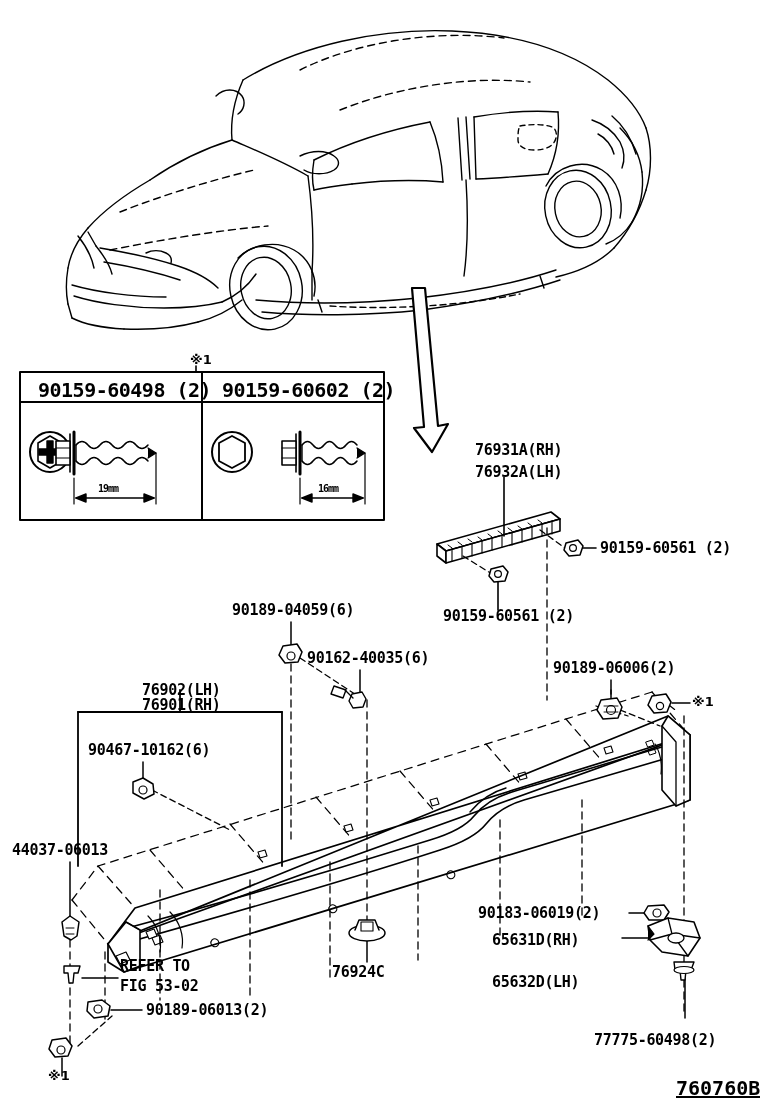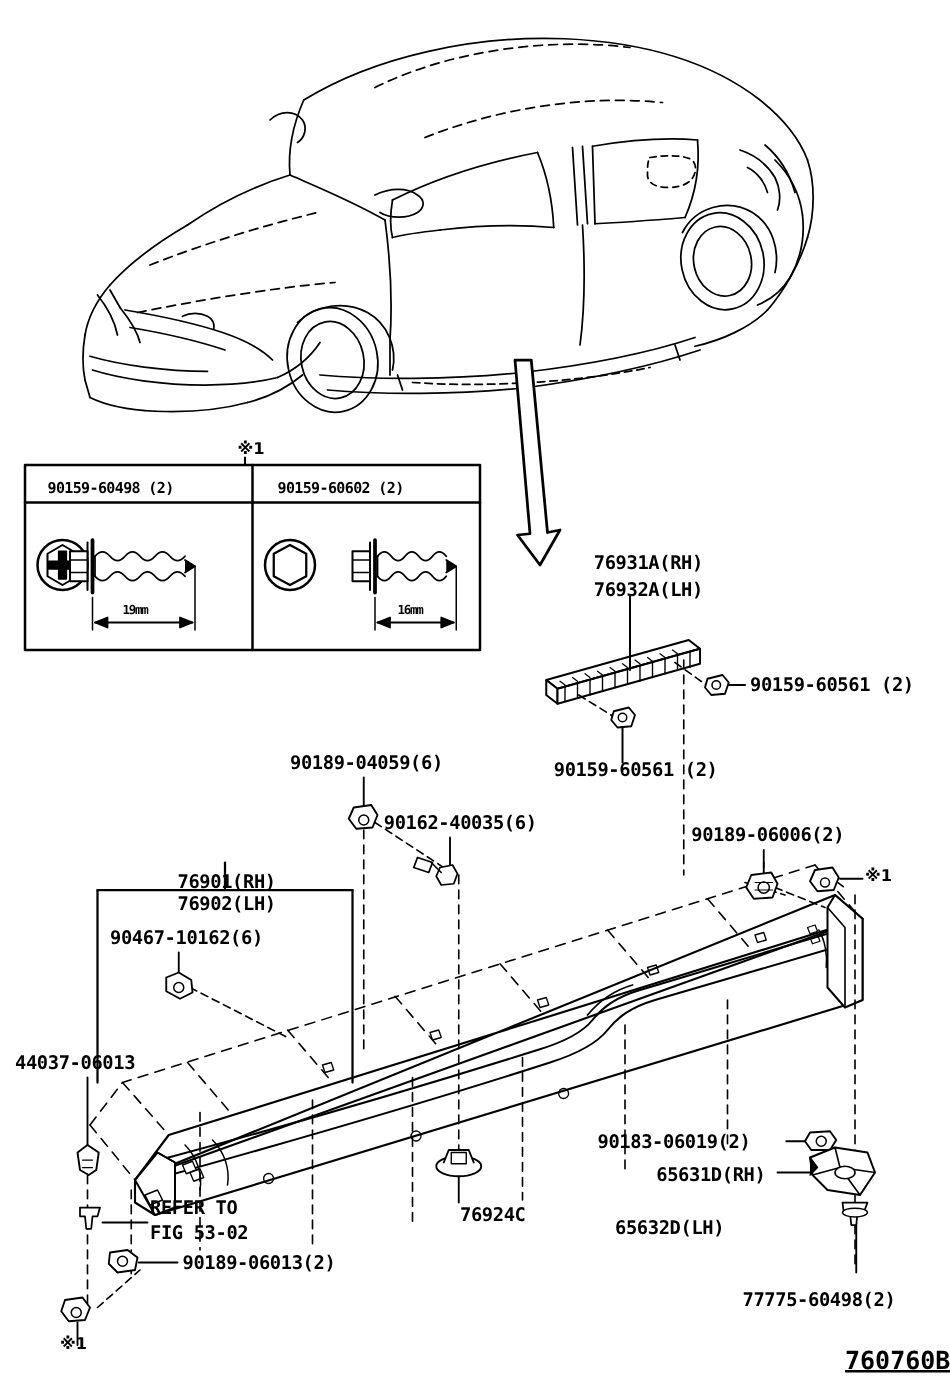--- a/index.html
+++ b/index.html
@@ -15,21 +15,21 @@
     position:absolute;
     font-family:"DejaVu Sans Mono", monospace;
     font-weight:bold;
     font-size:15px;
     letter-spacing:-0.3px;
     white-space:nowrap;
     color:#000;
     line-height:20px;
   }
   .lbl.code{font-size:20px;letter-spacing:0px;text-decoration:underline;}
-  .lbl.boxhdr{font-size:12px;letter-spacing:-0.5px;}
+  .lbl.boxhdr{font-size:20px;letter-spacing:-0.5px;}
   .lbl.dim{font-size:10px;font-weight:bold;letter-spacing:-1px;}
   .mark{
     position:absolute;font-family:"DejaVu Sans", sans-serif;
     font-size:13px;font-weight:bold;white-space:nowrap;
   }
 </style>
 </head>
 <body>
 
 <div id="stage">
@@ -441,32 +441,32 @@
   <div class="lbl" style="left:475px;top:462px;">76932A(LH)</div>
   <div class="lbl" style="left:600px;top:538px;">90159-60561 (2)</div>
   <div class="lbl" style="left:443px;top:606px;">90159-60561 (2)</div>
 
   <div class="lbl" style="left:232px;top:600px;">90189-04059(6)</div>
   <div class="lbl" style="left:307px;top:648px;">90162-40035(6)</div>
   <div class="lbl" style="left:553px;top:658px;">90189-06006(2)</div>
   <div class="mark" style="left:692px;top:694px;">※1</div>
 
   <div class="lbl" style="left:142px;top:658px;margin-top:37px;">76901(RH)</div>
-  <div class="lbl" style="left:142px;top:680px;margin-top:33px;">76902(LH)</div>
+  <div class="lbl" style="left:142px;top:680px;">76902(LH)</div>
   <div class="lbl" style="left:88px;top:740px;">90467-10162(6)</div>
   <div class="lbl" style="left:12px;top:840px;">44037-06013</div>
 
   <div class="lbl" style="left:120px;top:956px;">REFER TO</div>
   <div class="lbl" style="left:120px;top:976px;">FIG 53-02</div>
 
   <div class="lbl" style="left:146px;top:1000px;">90189-06013(2)</div>
   <div class="mark" style="left:48px;top:1068px;">※1</div>
 
-  <div class="lbl" style="left:332px;top:962px;margin-left:36px;">76924C</div>
+  <div class="lbl" style="left:332px;top:962px;">76924C</div>
 
   <div class="lbl" style="left:478px;top:903px;">90183-06019(2)</div>
-  <div class="lbl" style="left:492px;top:930px;margin-left:33px;">65631D(RH)</div>
+  <div class="lbl" style="left:492px;top:930px;">65631D(RH)</div>
   <div class="lbl" style="left:492px;top:972px;">65632D(LH)</div>
   <div class="lbl" style="left:594px;top:1030px;">77775-60498(2)</div>
 
   <div class="lbl code" style="left:676px;top:1078px;">760760B</div>
 
 </div>
 
 </body></html>

